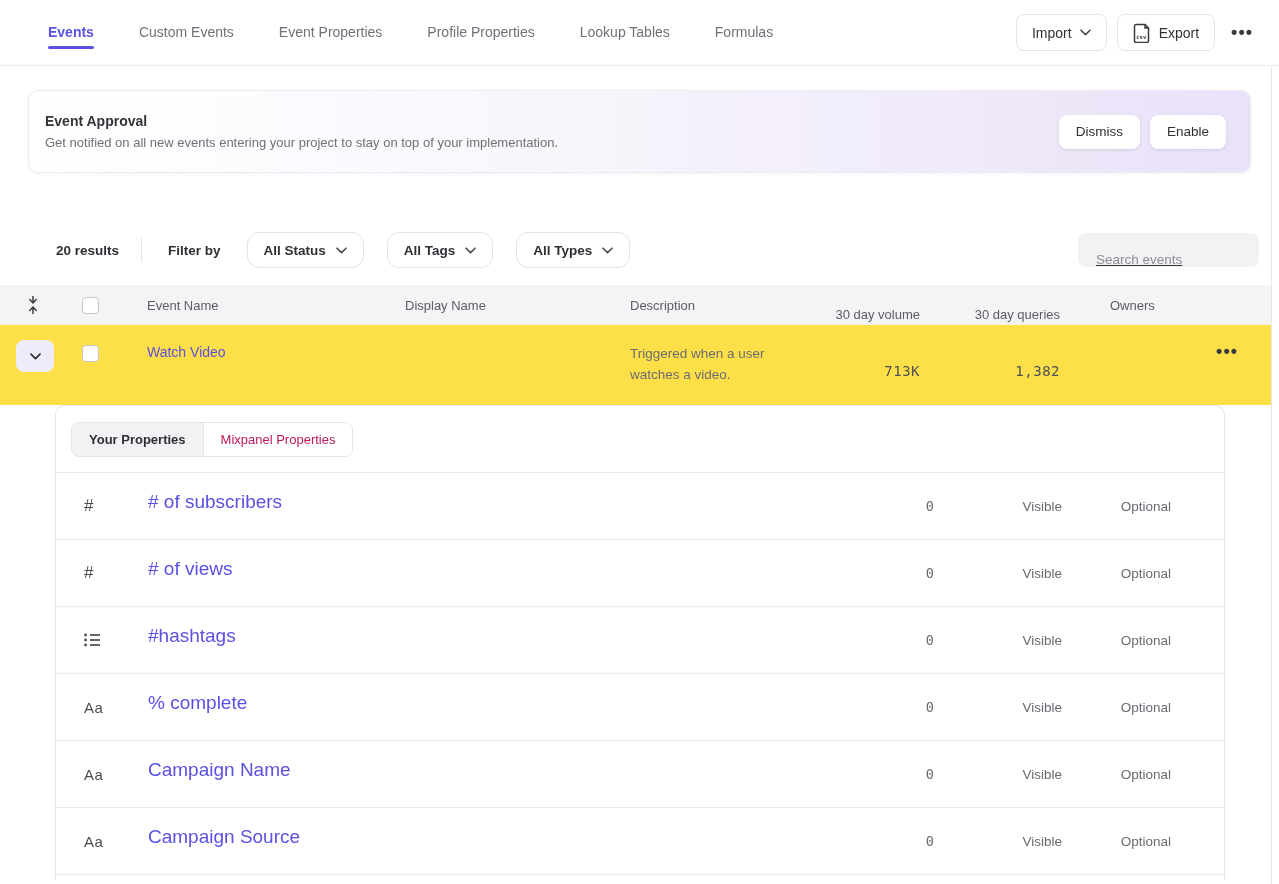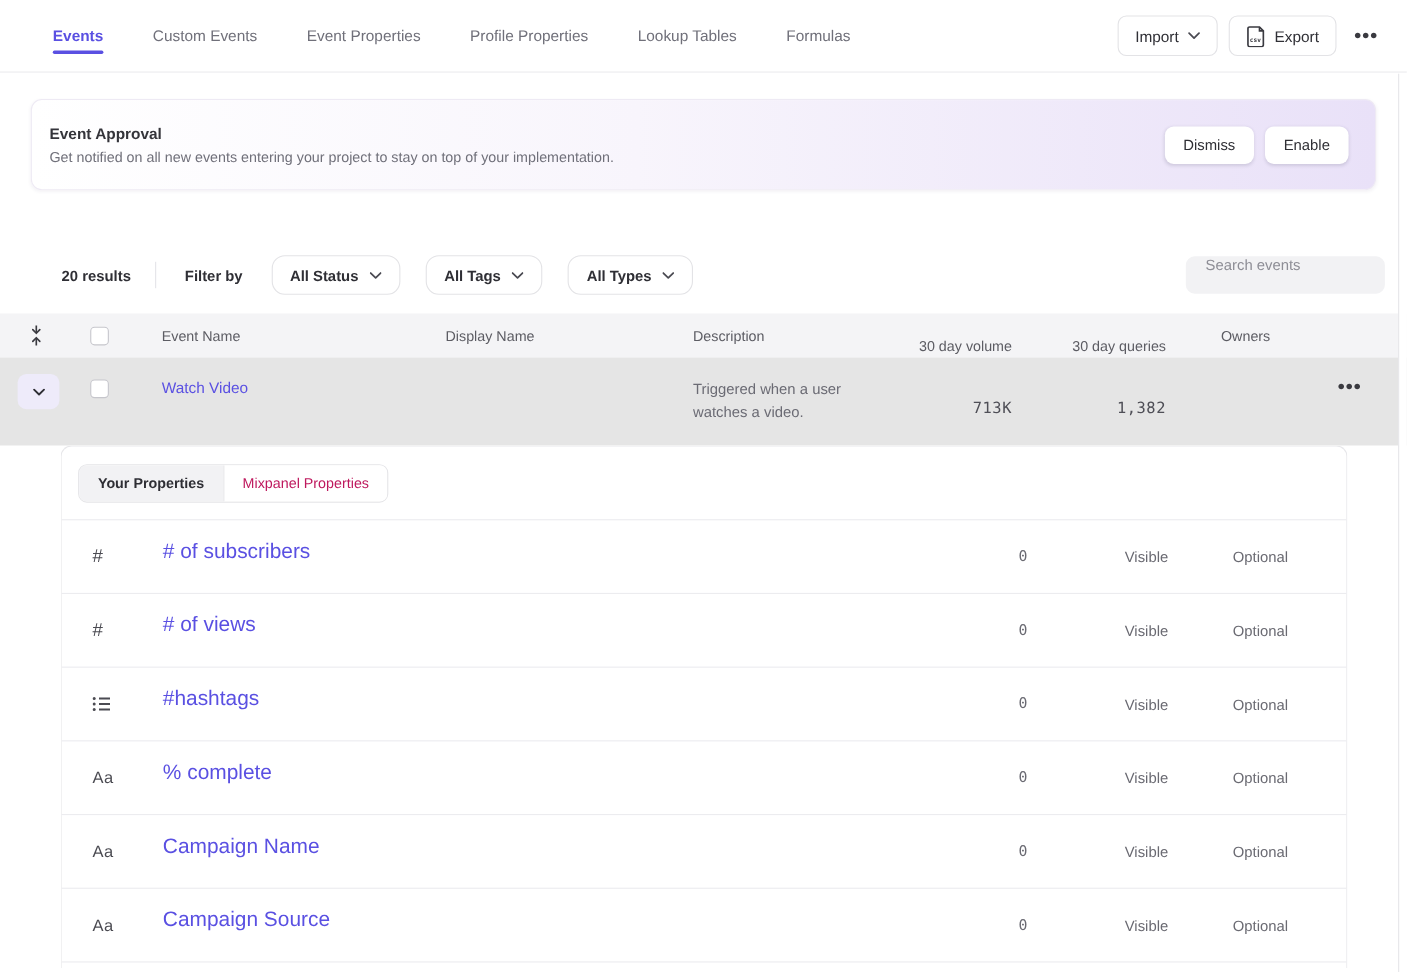--- a/index.html
+++ b/index.html
@@ -85,21 +85,21 @@
   .drop-btn{
     display:inline-flex;align-items:center;gap:10px;
     border:1px solid #e3e3e6;background:#fff;border-radius:12px;
     height:36px;padding:0 16px;margin-right:23px;
     font-family:"Liberation Sans",sans-serif;
     font-size:13.5px;font-weight:700;color:#2f2f35;cursor:pointer;
   }
   .search-box{
     margin-left:auto;
     width:181px;height:34px;border-radius:8px;background:#f2f2f4;
-    display:flex;align-items:flex-start;padding:0 10px;gap:8px;
+    display:flex;align-items:flex-end;padding:0 10px;gap:8px;text-decoration:underline;
   }
   .search-box input{
     border:none;background:transparent;outline:none;flex:1;
     font-family:"Liberation Sans",sans-serif;
     font-size:13.5px;color:#3a3a40;
   }
   .search-box input::placeholder{color:#8e8e96;}
 
   
   .grid-row{
@@ -114,21 +114,21 @@
   }
   .thead .cell-name,.trow .cell-name{padding-left:16px;}
   .cell-right{text-align:right;margin-top:19px;}
   .cell-owners{padding-left:50px;}
   .collapse-cell{display:flex;justify-content:center;align-items:center;}
   .checkbox{
     width:17px;height:17px;border:1.5px solid #c6c6cc;border-radius:4px;background:#fff;
     margin-left:16px;cursor:pointer;
   }
   .trow{
-    padding:14px 0 20px 0;align-items:start;background:#e5e5e5;
+    padding:14px 0 20px 0;align-items:start;background:#fde047;
   }
   .expand-btn{
     width:38px;height:32px;margin:1px 0 0 16px;
     background:#eeebfa;border:none;border-radius:8px;
     display:flex;align-items:center;justify-content:center;cursor:pointer;
   }
   .trow .checkbox{margin-top:6px;}
   .event-link{
     font-size:14px;color:var(--accent);text-decoration:none;cursor:pointer;
     display:inline-block;padding-top:5px;

